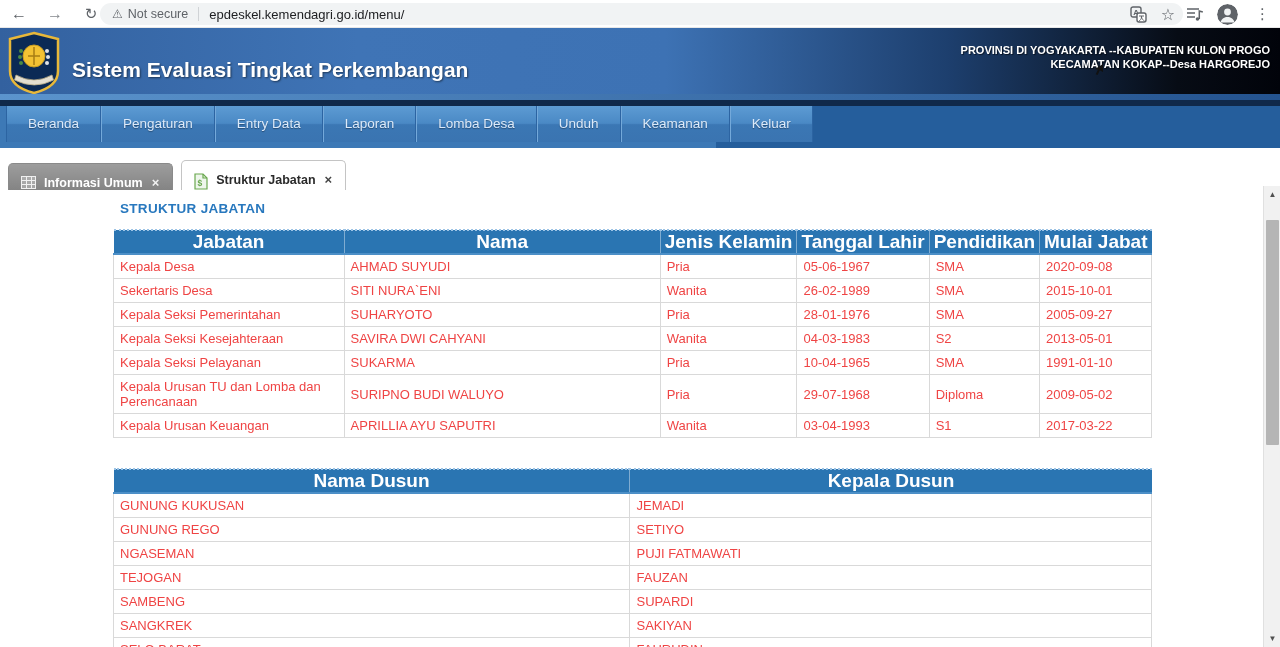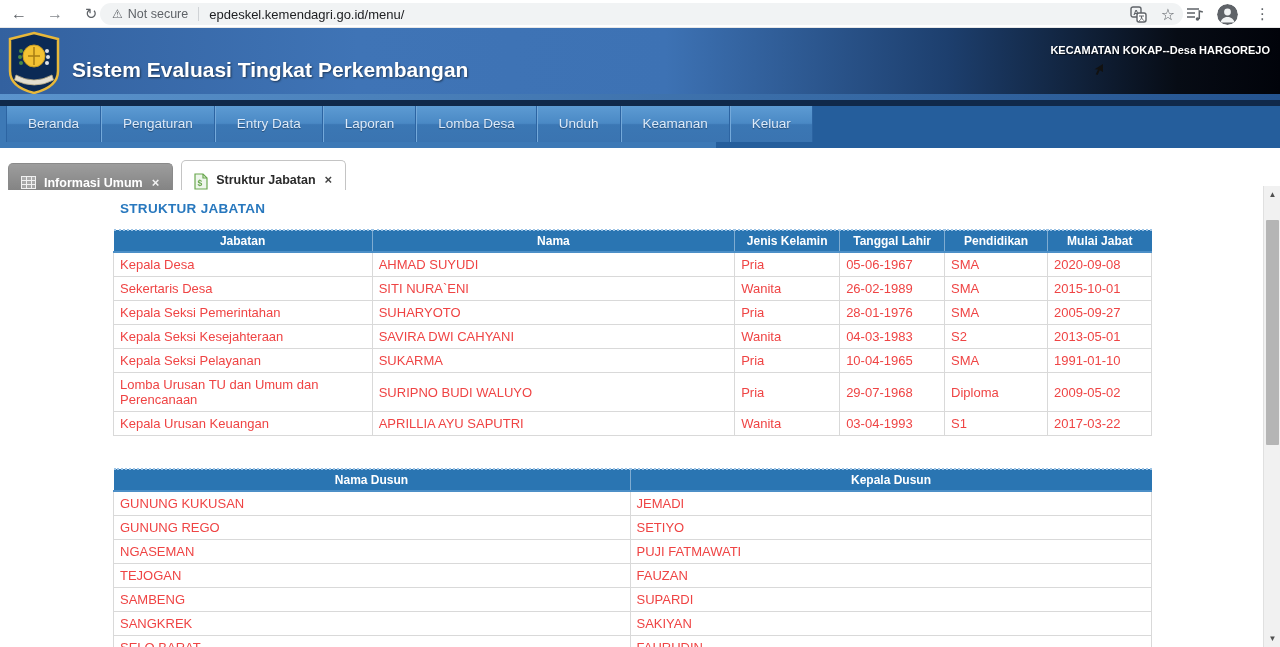--- a/index.html
+++ b/index.html
@@ -64,21 +64,21 @@
   .tab-active .tab-close{color:#444;}
   .grid-ico{display:flex;}
 
   
   .section-title{position:absolute;left:120px;top:201px;color:#2878be;font-weight:bold;
                  font-size:13.5px;letter-spacing:.3px;}
   table.data-table{position:absolute;left:113px;border-collapse:collapse;width:1039px;
                    border-top:2px dotted #9cc3e5;background:#fff;}
   #tbl-jabatan{top:229px;}
   #tbl-dusun{top:468px;}
-  table.data-table th{background:#2a75b2;color:#fff;font-weight:bold;font-size:12px;height:22px;
+  table.data-table th{background:#2a75b2;color:#fff;font-weight:bold;font-size:19px;height:22px;
      padding:0 4px;text-align:center;border-left:1px solid rgba(255,255,255,.4);
      border-bottom:2px solid #4c8fc7;white-space:nowrap;}
   table.data-table th:first-child{border-left:none;}
   table.data-table td{font-size:13px;color:#ef4444;height:22px;padding:4px 6px;
      border:1px solid #d9d9d9;background:#fff;vertical-align:middle;}
 
   
   .scrollbar{position:absolute;right:0;top:186px;width:17px;height:461px;background:#f1f1f1;
              border-left:1px solid #e0e0e0;}
   .sb-arrow{position:absolute;left:0;width:17px;height:17px;display:flex;align-items:center;
@@ -145,20 +145,21 @@
           <circle cx="12" cy="26" r="2" fill="#4c8a44"></circle>
         <circle cx="13" cy="32" r="2" fill="#4c8a44"></circle>
           <circle cx="39" cy="20" r="2" fill="#dfe3e8"></circle>
         <circle cx="40" cy="26" r="2" fill="#dfe3e8"></circle>
           <circle cx="39" cy="32" r="2" fill="#dfe3e8"></circle>
         <path d="M8 44 q18 10 36 0 l1.5 5 q-19 10 -39 0 Z" fill="#e3ded0" stroke="#b9ab84" stroke-width="0.8"></path>
       </svg>
     </span>
     <div class="app-title">Sistem Evaluasi Tingkat Perkembangan</div>
     <div class="loc-block">
+      <div>PROVINSI DI YOGYAKARTA --KABUPATEN KULON PROGO</div>
       <div>KECAMATAN KOKAP--Desa HARGOREJO</div>
     </div>
     <span class="cursor-arrow">
       <svg width="11" height="12" viewBox="0 0 11 12">
         <polygon points="10,0 10,8 6.8,6.2 4.6,11 2.8,10.2 5,5.5 1.6,5.2" fill="#111"></polygon>
       </svg>
     </span>
   </div>
 
   <div class="nav-bar">
@@ -255,21 +256,21 @@
         </tr>
         <tr>
           <td>Kepala Seksi Pelayanan</td>
           <td>SUKARMA</td>
           <td>Pria</td>
           <td>10-04-1965</td>
           <td>SMA</td>
           <td>1991-01-10</td>
         </tr>
         <tr>
-          <td>Lomba Urusan TU dan Umum dan Perencanaan</td>
+          <td>Kepala Urusan TU dan Lomba dan Perencanaan</td>
           <td>SURIPNO BUDI WALUYO</td>
           <td>Pria</td>
           <td>29-07-1968</td>
           <td>Diploma</td>
           <td>2009-05-02</td>
         </tr>
         <tr>
           <td>Kepala Urusan Keuangan</td>
           <td>APRILLIA AYU SAPUTRI</td>
           <td>Wanita</td>

